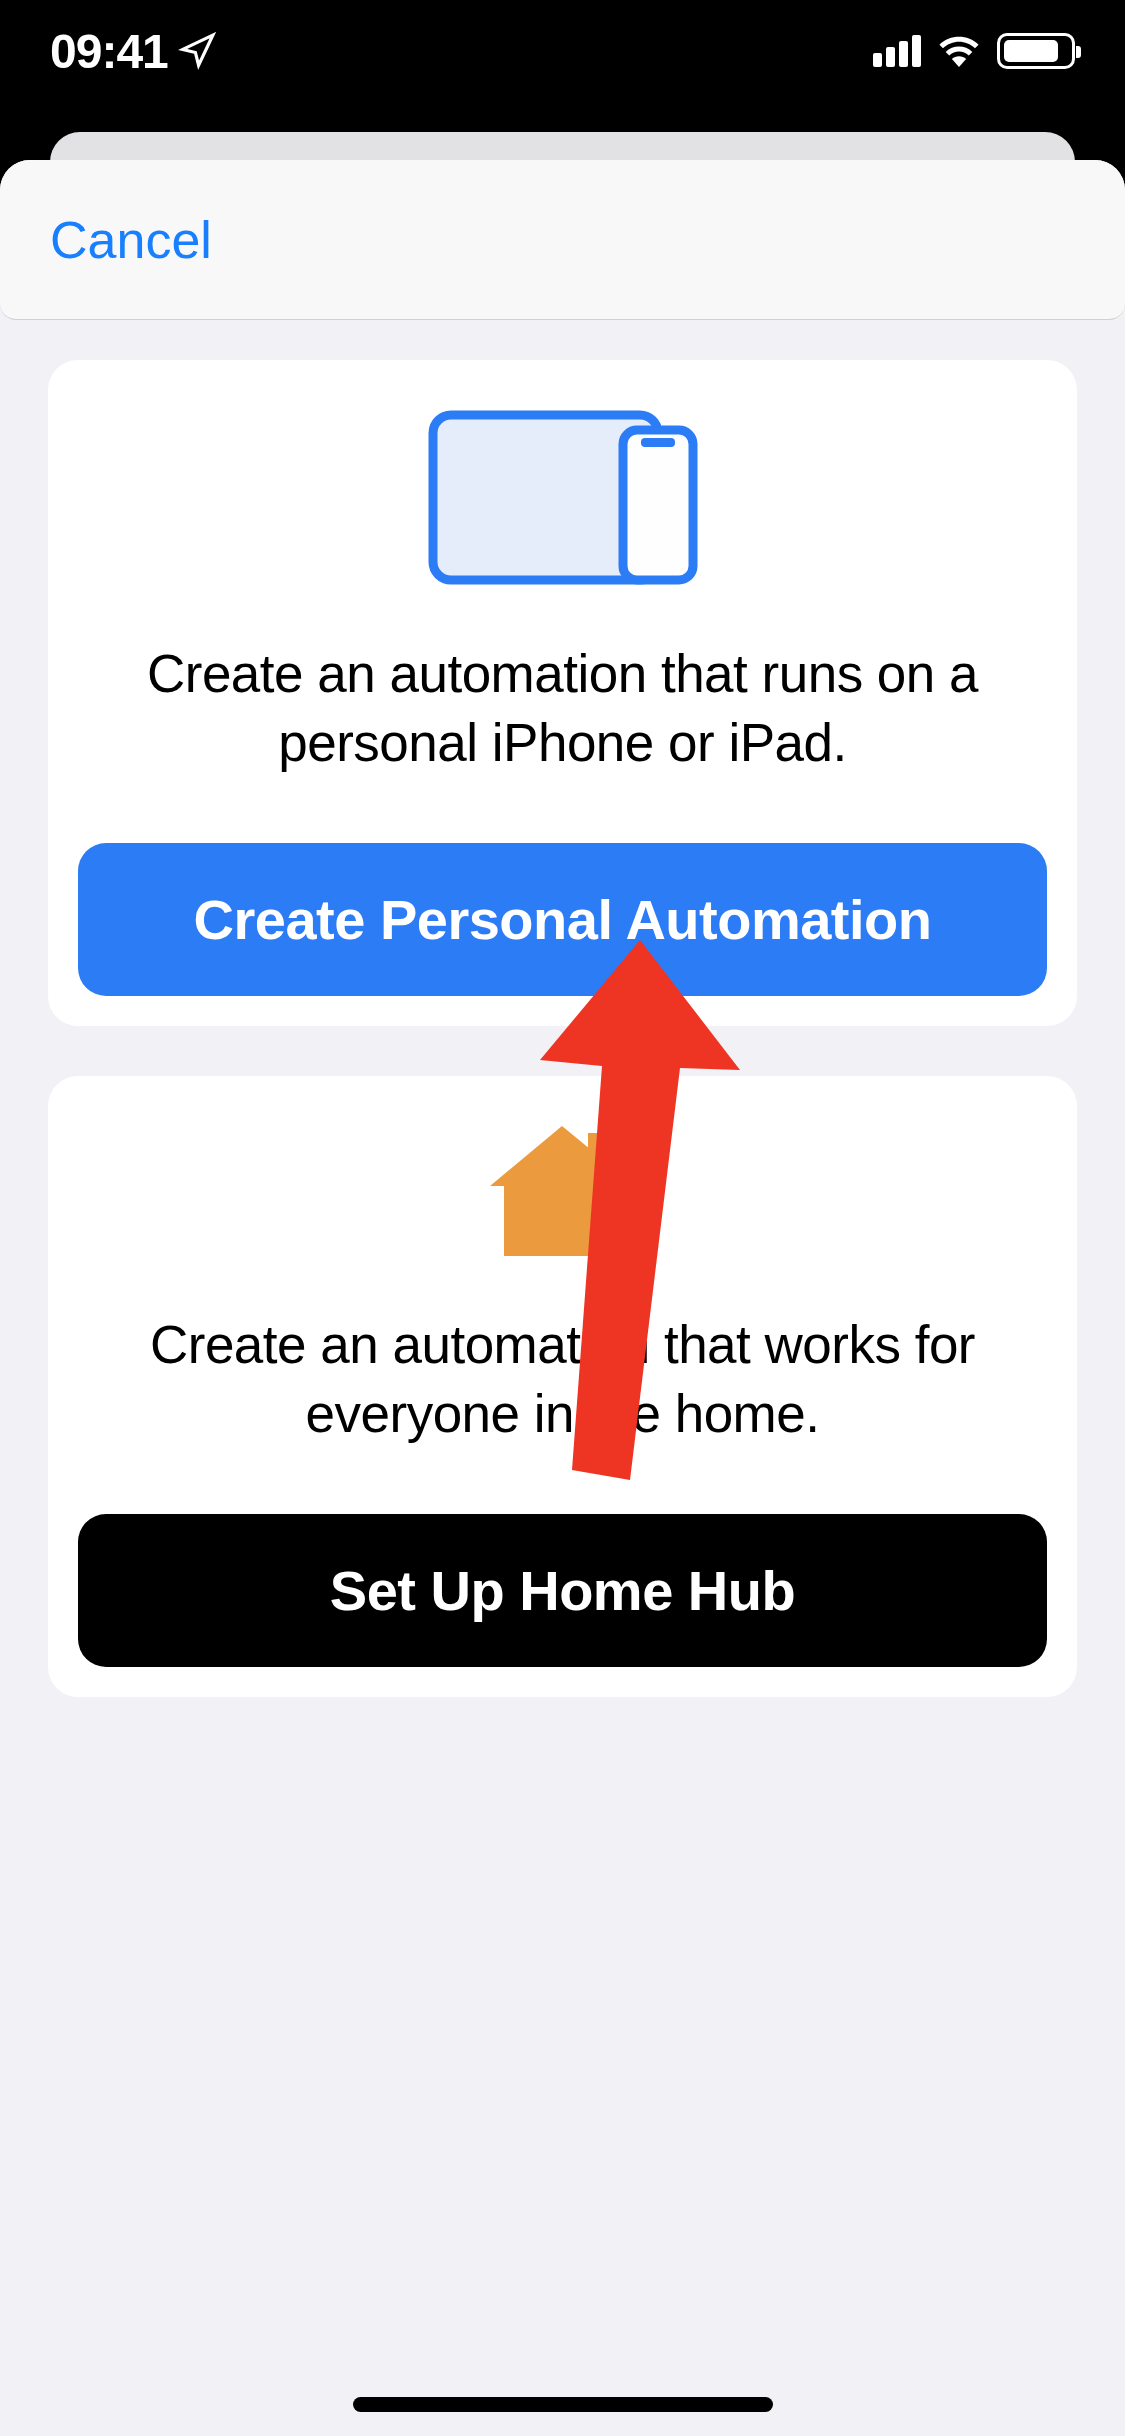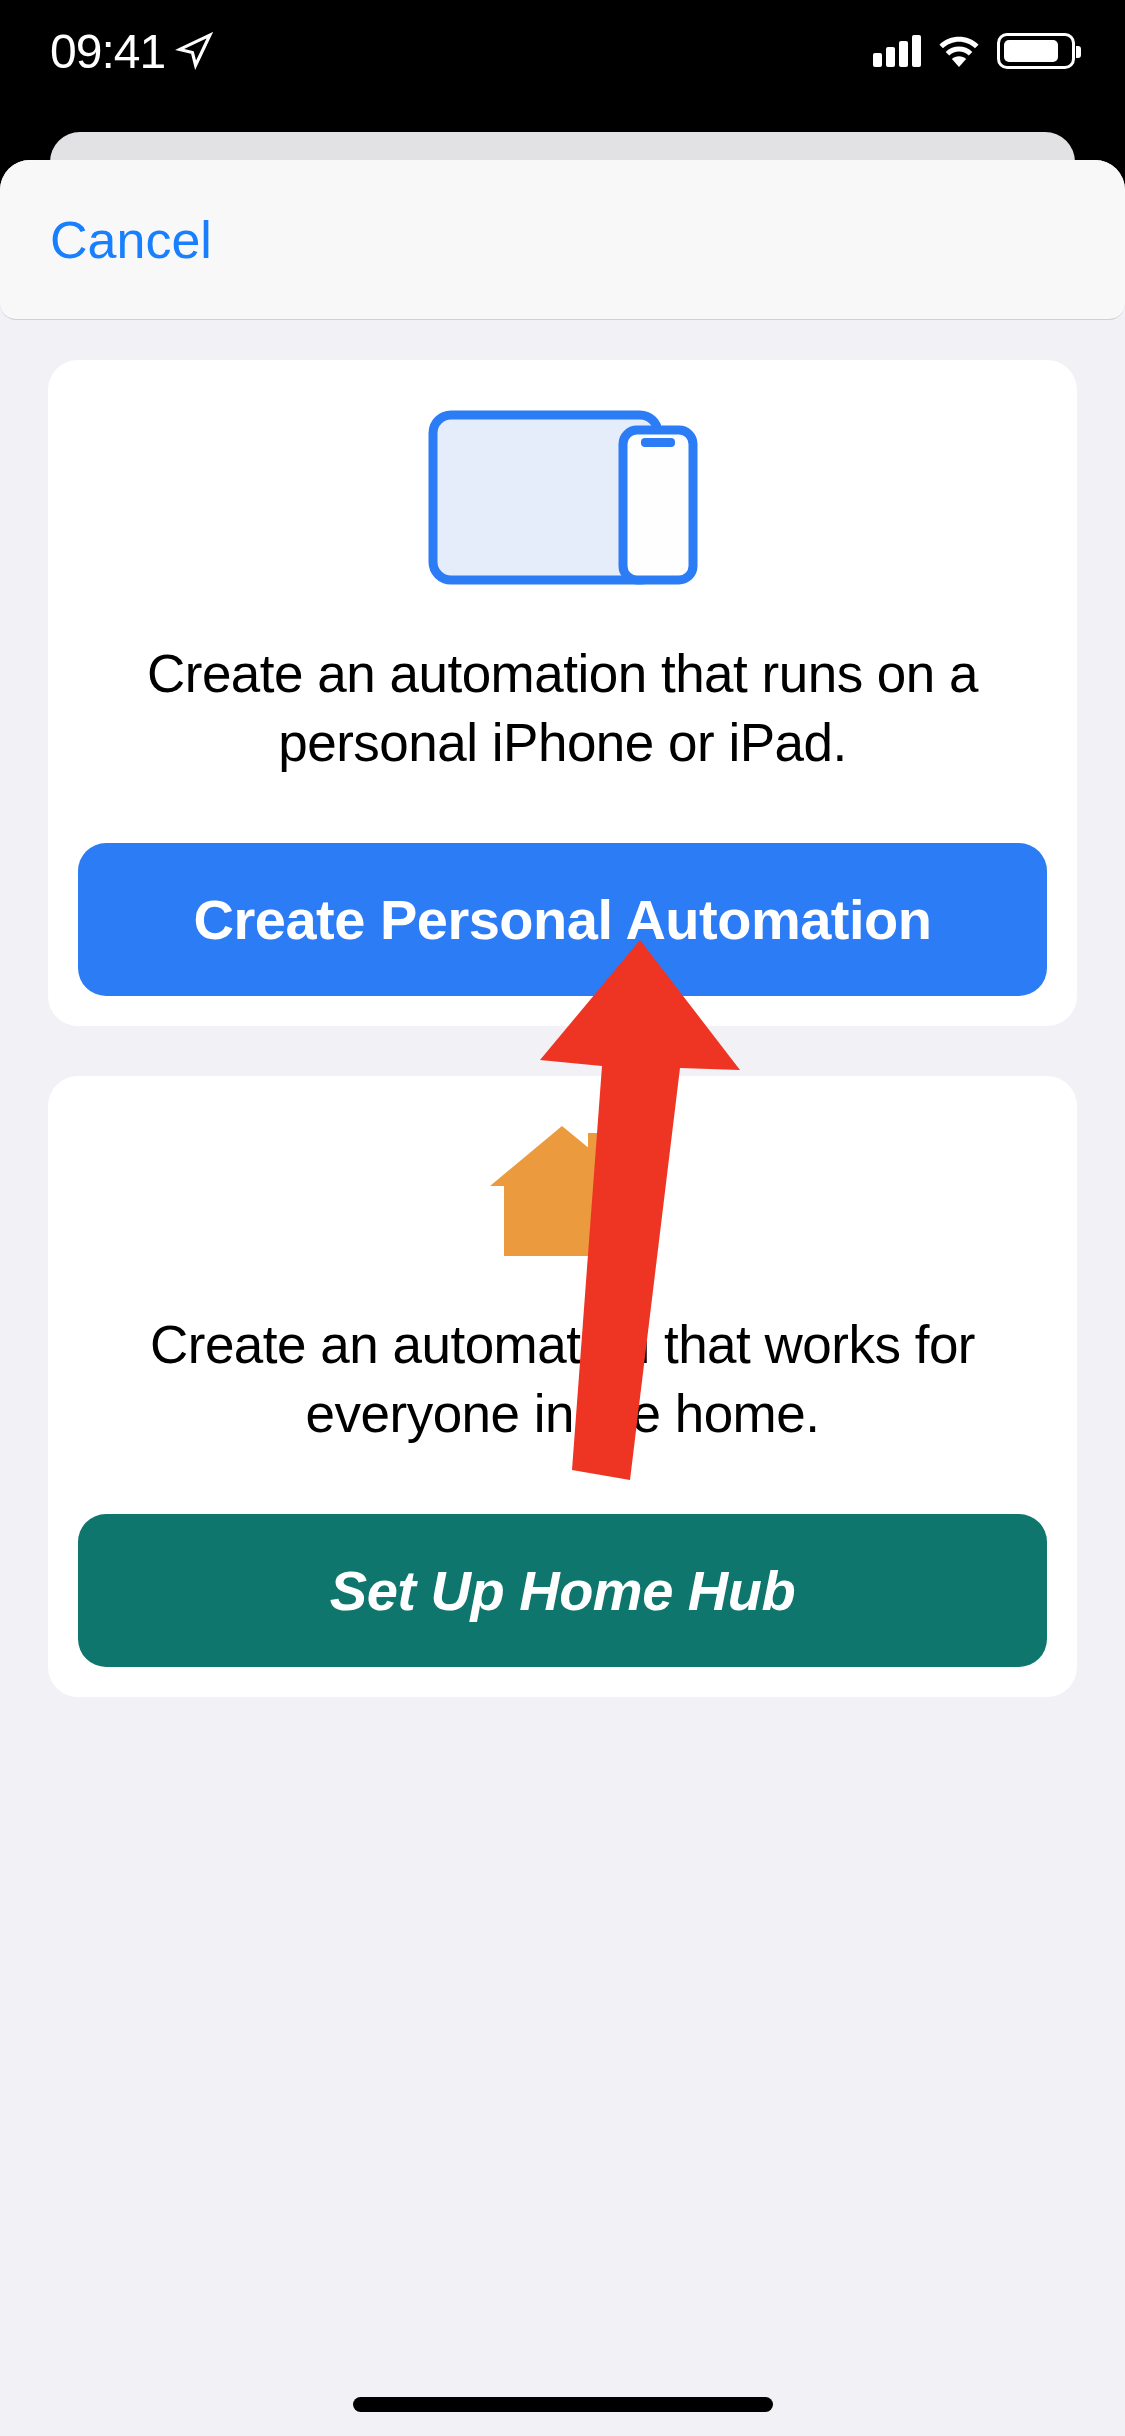--- a/index.html
+++ b/index.html
@@ -23,21 +23,21 @@
       align-items: center;
       justify-content: space-between;
       padding: 0 50px 30px 50px;
       color: #fff;
     }
     .status-left {
       display: flex;
       align-items: center;
       gap: 10px;
       font-size: 48px;
-      font-weight: 400;
+      font-weight: 700;
       letter-spacing: -1px;
     }
     .status-right {
       display: flex;
       align-items: center;
       gap: 16px;
     }
     .signal-bars {
       display: flex;
       align-items: flex-end;
@@ -156,22 +156,21 @@
       color: #fff;
       display: flex;
       align-items: center;
       justify-content: center;
       letter-spacing: -0.5px;
     }
     .btn-blue {
       background: #2c7cf6;
     }
     .btn-orange {
-      background: #0f766e;
-      font-style: italic;
+      background: #000000;
     }
     .home-indicator {
       position: absolute;
       bottom: 24px;
       left: 50%;
       transform: translateX(-50%);
       width: 420px;
       height: 15px;
       background: #000;
       border-radius: 10px;

